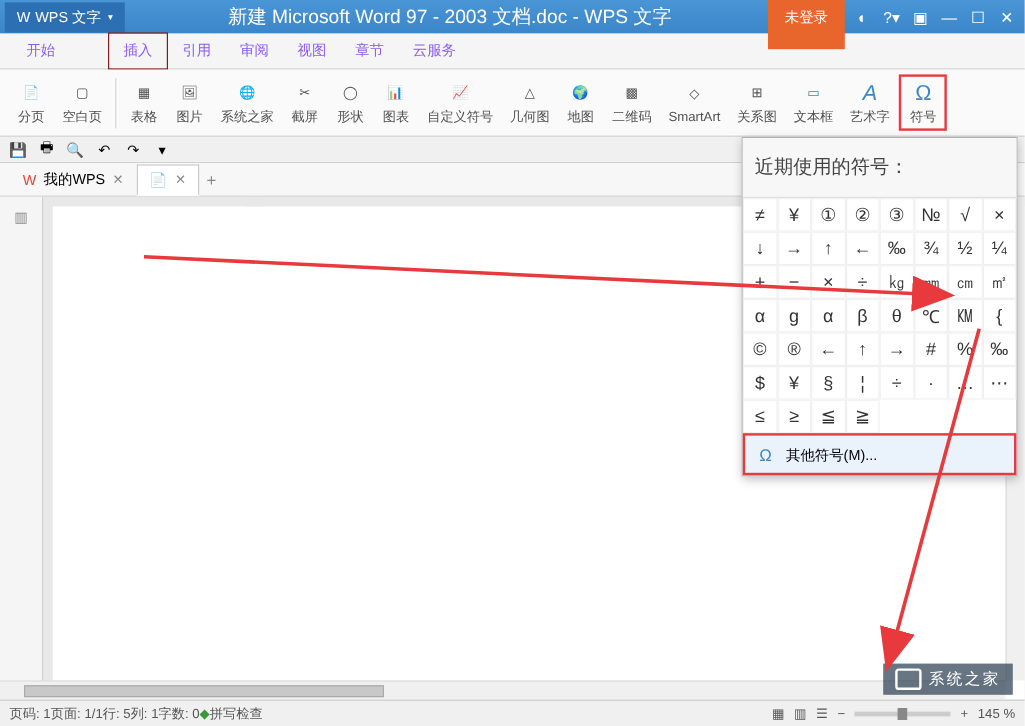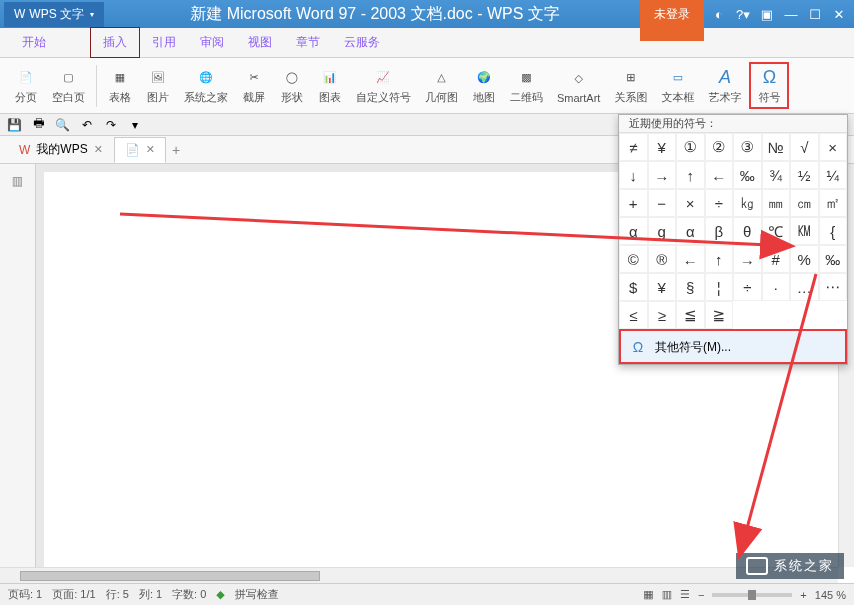--- a/index.html
+++ b/index.html
@@ -32,28 +32,28 @@
 .doc-tab.active { background: #fff; border: 1px solid #ccc; border-bottom: 1px solid #fff; }
 .tab-close { font-size: 11px; color: #888; }
 .tab-add { margin-left: 6px; color: #888; font-size: 14px; }
 
 .workspace { position: absolute; top: 164px; left: 0; right: 0; bottom: 22px; background: #e8e8e8; display: flex; }
 .leftpane { width: 36px; background: #f5f5f5; border-right: 1px solid #d0d0d0; padding-top: 10px; display: flex; flex-direction: column; align-items: center; gap: 6px; }
 .docarea { flex: 1; background: #fff; margin: 8px 0 0 8px; position: relative; }
 .ruler-gap { position: absolute; top: -8px; left: 160px; width: 16px; height: 8px; background: #e8e8e8; }
 
 .symbol-panel { position: absolute; top: 114px; right: 6px; width: 230px; background: #fff; border: 1px solid #b0b0b0; box-shadow: 0 3px 8px rgba(0,0,0,0.25); z-index: 50; }
-.sp-header { padding: 1px 10px; font-size: 11px; color: #444; border-bottom: 1px solid #e0e0e0; background: #f7f7f7; }
+.sp-header { padding: 14px 10px; font-size: 16px; color: #444; border-bottom: 1px solid #e0e0e0; background: #f7f7f7; }
 .sp-grid { display: grid; grid-template-columns: repeat(8,1fr); }
 .sp-cell { height: 28px; display: flex; align-items: center; justify-content: center; font-size: 15px; border: 1px solid #f0f0f0; color: #333; }
 .sp-more { padding: 8px 10px; display: flex; align-items: center; gap: 8px; border-top: 1px solid #ddd; background: #eaf3fb; }
 .sp-more.highlight { outline: 2px solid #e8393c; outline-offset: -2px; }
 .omega-ico { width: 18px; height: 18px; display: flex; align-items: center; justify-content: center; color: #3a86c8; font-size: 14px; }
 
-.statusbar { position: absolute; bottom: 0; left: 0; right: 0; height: 22px; background: #f0f0f0; border-top: 1px solid #ccc; display: flex; align-items: center; padding: 0 8px; font-size: 11px; color: #555; gap: 10px; }
+.statusbar { position: absolute; bottom: 0; left: 0; right: 0; height: 22px; background: #f0f0f0; border-top: 1px solid #ccc; display: flex; align-items: center; padding: 0 8px; font-size: 11px; color: #555; }
 .sb-right { margin-left: auto; display: flex; align-items: center; gap: 8px; }
 .zoom-track { width: 80px; height: 4px; background: #ccc; position: relative; }
 .zoom-thumb { position: absolute; top: -3px; left: 50%; width: 8px; height: 10px; background: #888; transform: translateX(-50%); }
 
 .scrollbar-v { position: absolute; right: 0; top: 164px; bottom: 38px; width: 16px; background: #f0f0f0; border-left: 1px solid #ddd; }
 .scrollbar-h { position: absolute; left: 0; right: 16px; bottom: 22px; height: 16px; background: #f0f0f0; border-top: 1px solid #ddd; display:flex; align-items:center; }
 .scroll-thumb-h { width: 300px; height: 10px; background: #c8c8c8; margin-left: 20px; border:1px solid #aaa; }
 
 .watermark { position: absolute; right: 10px; bottom: 26px; color: #fff; background: rgba(40,60,80,0.7); padding: 4px 10px; font-size: 13px; letter-spacing: 2px; display:flex; align-items:center; gap:6px; }
 .wm-icon { width:22px; height:18px; border:2px solid #fff; border-radius:3px; position:relative; }

